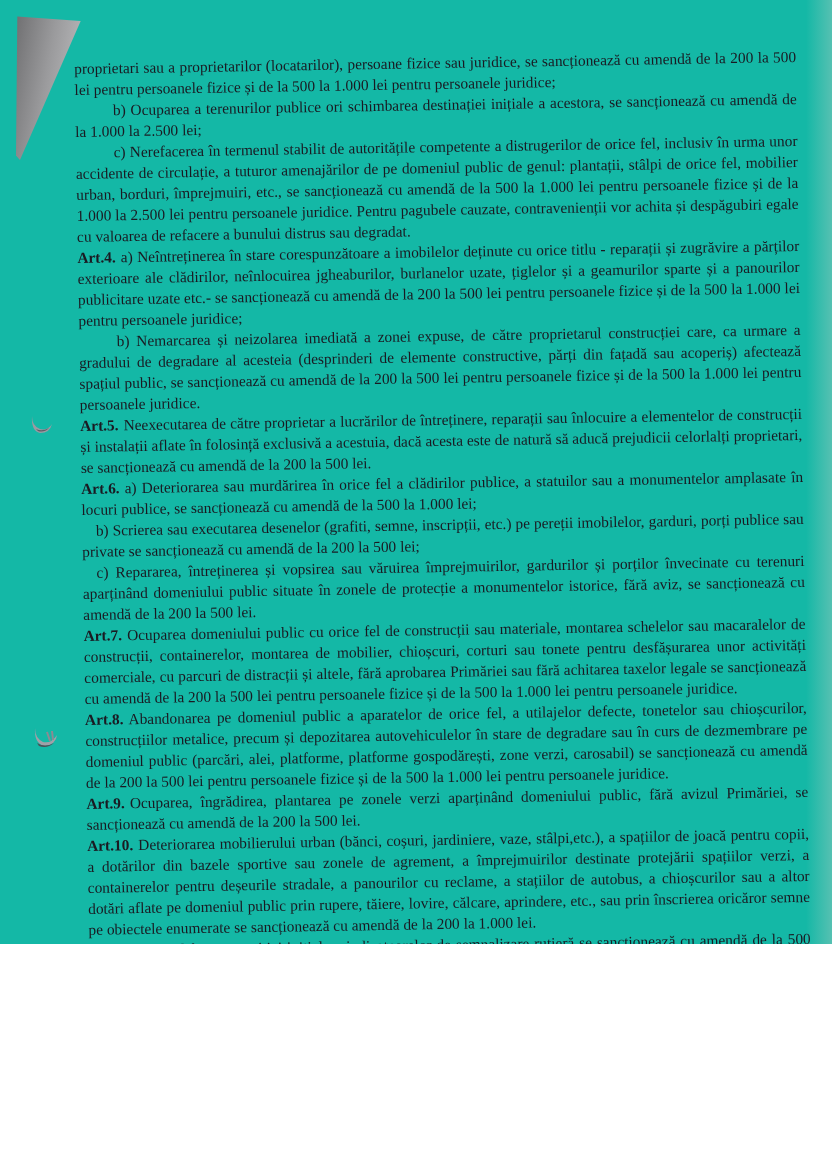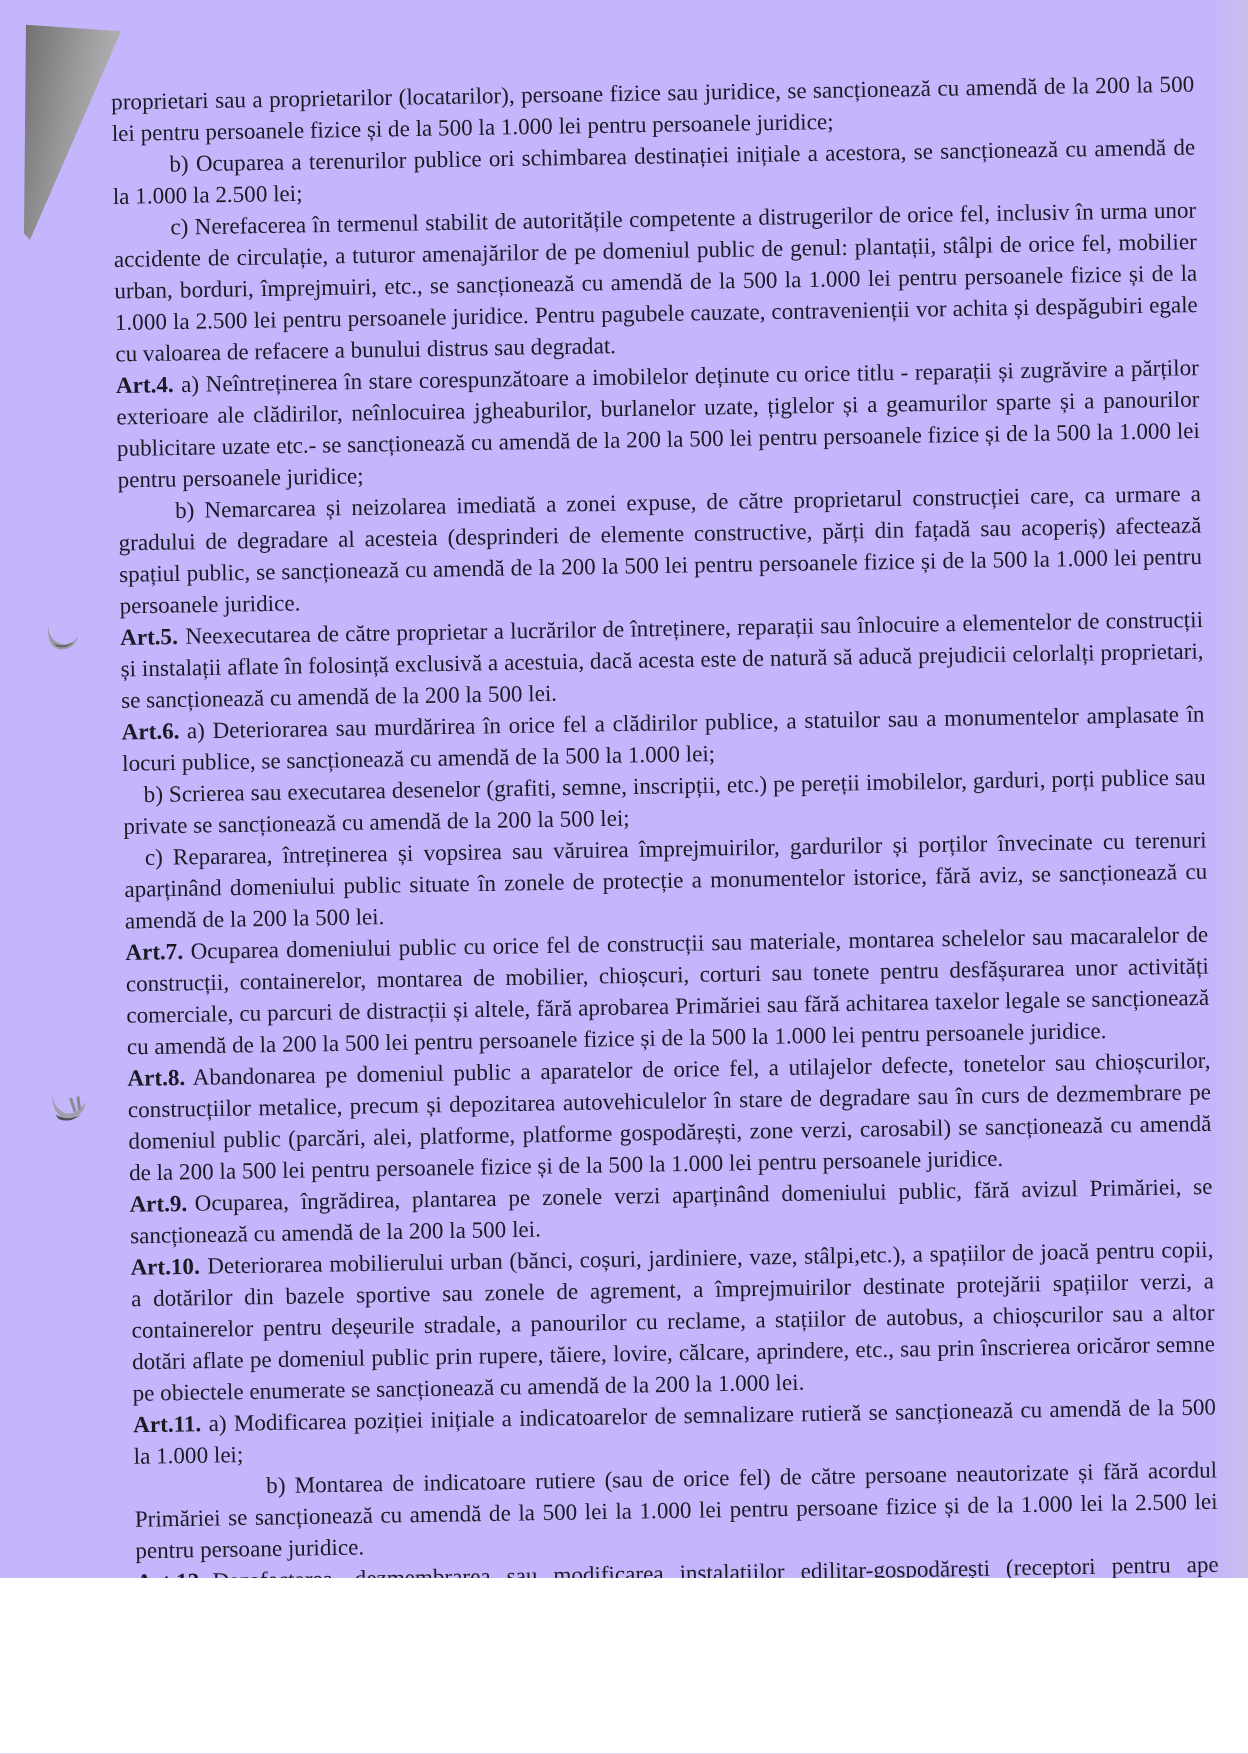--- a/index.html
+++ b/index.html
@@ -3,22 +3,22 @@
 <meta charset="utf-8">
 <style>
   html, body {
     margin: 0;
     padding: 0;
     background: #ffffff;
   }
   .scan {
     position: relative;
     width: 832px;
-    height: 1052px;
-    background: #c4b5fd;
+    height: 944px;
+    background: #14b8a6;
     overflow: hidden;
     font-family: "Liberation Serif", "DejaVu Serif", serif;
   }
   
   .corner-fold {
     position: absolute;
     left: 16px;
     top: 12px;
     width: 66px;
     height: 148px;

